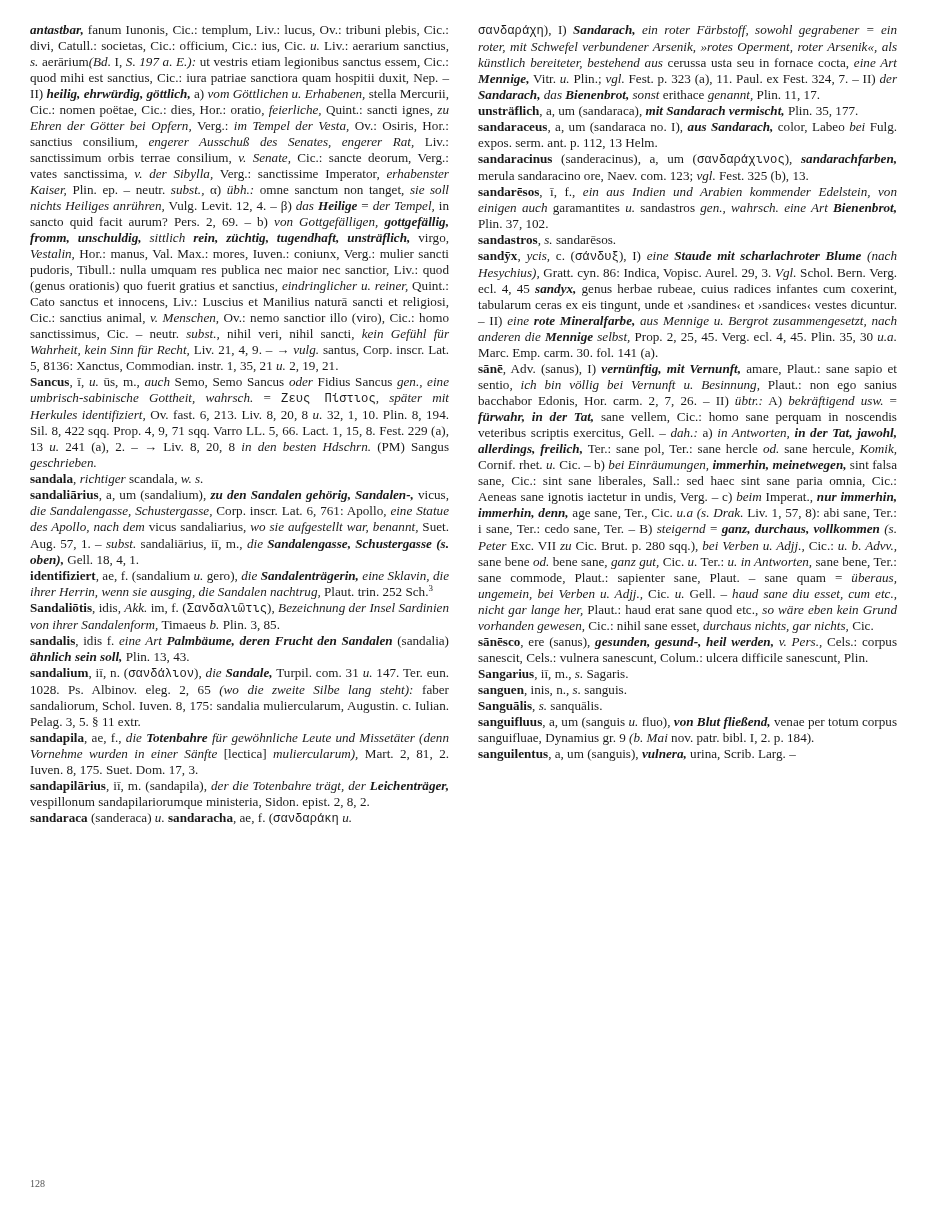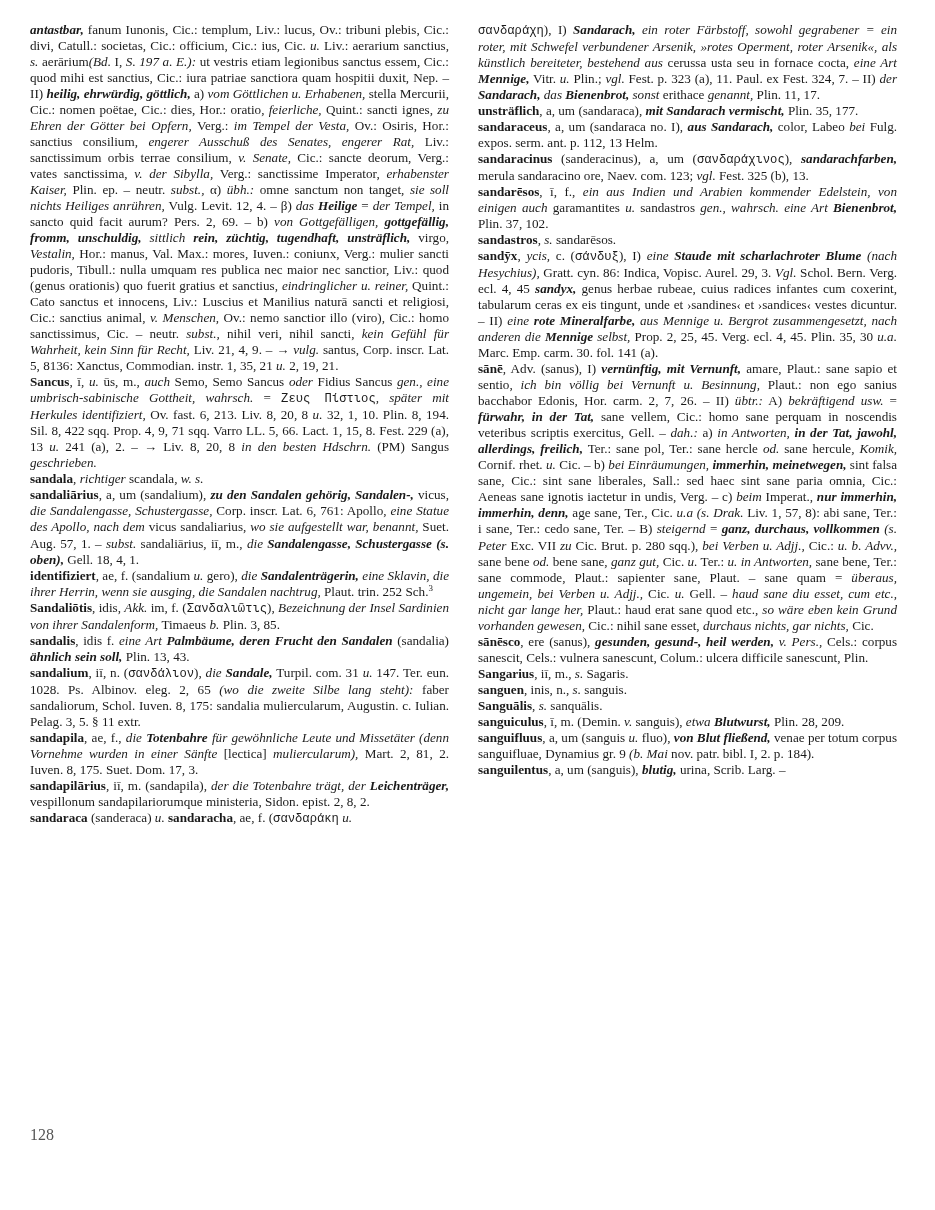--- a/index.html
+++ b/index.html
@@ -67,22 +67,22 @@
     font-style: normal;
   }
   sup {
     font-size: 0.68em;
     vertical-align: super;
     line-height: 0;
   }
   .folio {
     position: absolute;
     left: 30px;
-    top: 1126px;
-    font-size: 16px;
+    top: 1178px;
+    font-size: 10px;
     color: #555555;
     font-family: "Liberation Serif", serif;
   }
   .col-last p:last-child {
     text-align: justify;
   }
 </style>
 </head>
 <body>
 
@@ -135,23 +135,22 @@
 
       <p class="entry"><span class="hw">sānēsco</span>, ere (sanus), <span class="bi">gesunden, gesund-, heil werden,</span> <span class="it">v. Pers.,</span> Cels.: corpus sanescit, Cels.: vulnera sanescunt, Colum.: ulcera difficile sanescunt, Plin.</p>
 
       <p class="entry"><span class="hw">Sangarius</span>, iī, m., <span class="it">s.</span> Sagaris.</p>
 
 
       <p class="entry"><span class="hw">sanguen</span>, inis, n., <span class="it">s.</span> sanguis.</p>
 
       <p class="entry"><span class="hw">Sanguālis</span>, <span class="it">s.</span> sanquālis.</p>
 
-      <p class="entry"><span class="hw">sanguiculus</span>, ī, m. (Demin. <span class="it">v.</span> sanguis), <span class="it">etwa</span> <span class="bi">Blutwurst,</span> Plin. 28, 209.</p>
 
       <p class="entry"><span class="hw">sanguifluus</span>, a, um (sanguis <span class="it">u.</span> fluo), <span class="bi">von Blut fließend,</span> venae per totum corpus sanguifluae, Dynamius gr. 9 <span class="it">(b. Mai</span> nov. patr. bibl. I, 2. p. 184).</p>
 
-      <p class="entry"><span class="hw">sanguilentus</span>, a, um (sanguis), <span class="bi">blutig,</span> urina, Scrib. Larg. –</p>
+      <p class="entry"><span class="hw">sanguilentus</span>, a, um (sanguis), <span class="bi">vulnera,</span> urina, Scrib. Larg. –</p>
 
     </div>
   </div>
 
   <div class="folio">128</div>
 </div>
 
 </body></html>

